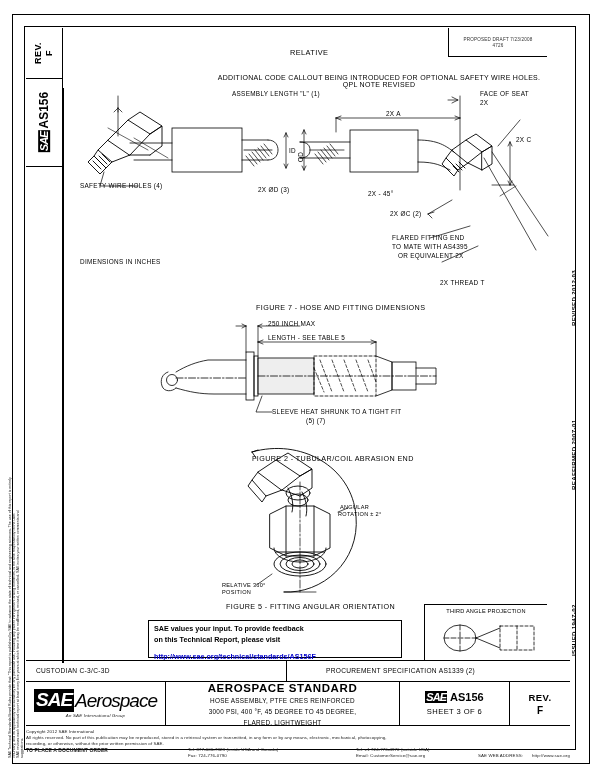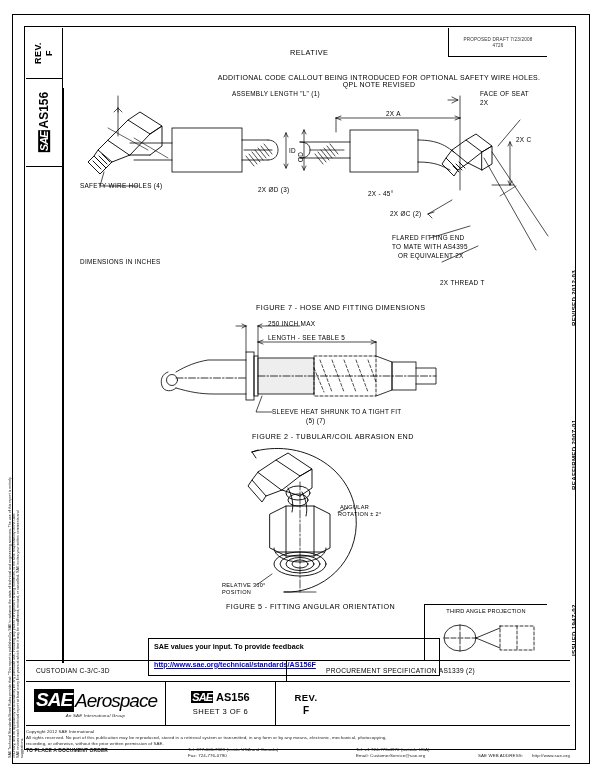--- a/index.html
+++ b/index.html
@@ -111,21 +111,21 @@
   
   svg.dwg{position:absolute;left:0;top:0;width:600px;height:776px;
     pointer-events:none;}
 
   
   .lbl{position:absolute;font-size:6.4px;letter-spacing:.3px;white-space:nowrap;}
   .figcap{position:absolute;font-size:7.2px;letter-spacing:.4px;white-space:nowrap;}
 
   
   .fb-box{
-    position:absolute;left:148px;top:638px;width:292px;height:38px;
+    position:absolute;left:148px;top:620px;width:254px;height:38px;
     border:1.6px solid #000;background:#fff;
     padding:3px 5px;box-sizing:border-box;
   }
   .fb-box div{font-size:7.2px;font-weight:bold;line-height:10.5px;}
   .fb-box a{color:#0000cc;text-decoration:underline;font-size:7.2px;font-weight:bold;}
 
   
   .proj-box{
     position:absolute;left:424px;top:604px;width:122px;height:56px;
     border-left:1px solid #000;border-top:1px solid #000;
@@ -447,31 +447,32 @@
   <div class="lbl" style="left:440px;top:279px;">2X THREAD T</div>
   <div class="lbl" style="left:80px;top:258px;">DIMENSIONS IN INCHES</div>
 
   <div class="figcap" style="left:256px;top:303px;">FIGURE 7 - HOSE AND FITTING DIMENSIONS</div>
 
   <div class="lbl" style="left:266px;top:320px;">.250 INCH MAX</div>
   <div class="lbl" style="left:268px;top:334px;">LENGTH - SEE TABLE 5</div>
   <div class="lbl" style="left:272px;top:408px;">SLEEVE HEAT SHRUNK TO A TIGHT FIT</div>
   <div class="lbl" style="left:306px;top:417px;">(5) (7)</div>
 
-  <div class="figcap" style="left:252px;top:432px;">FIGURE 2 - TUBULAR/COIL ABRASION END</div>
+  <div class="figcap" style="left:252px;top:454px;">FIGURE 2 - TUBULAR/COIL ABRASION END</div>
 
   <div class="lbl" style="left:340px;top:504px;font-size:5.6px;">ANGULAR</div>
   <div class="lbl" style="left:338px;top:511px;font-size:5.6px;">ROTATION ± 2°</div>
   <div class="lbl" style="left:222px;top:582px;font-size:5.6px;">RELATIVE 360°</div>
   <div class="lbl" style="left:222px;top:589px;font-size:5.6px;">POSITION</div>
 
   <div class="figcap" style="left:226px;top:602px;">FIGURE 5 - FITTING ANGULAR ORIENTATION</div>
 
   <div class="fb-box">
     <div>SAE values your input. To provide feedback</div>
+    <div>on this Technical Report, please visit</div>
     <a href="#">http://www.sae.org/technical/standards/AS156F</a>
   </div>
 
   <div class="proj-box">
     <div class="t">THIRD ANGLE PROJECTION</div>
   </div>
 
   <div class="row-cust">
     <div class="sep"></div>
     <div class="cust">CUSTODIAN  C-3/C-3D</div>
@@ -481,20 +482,26 @@
   <div class="tblock">
 
     <div class="tb-cell tb-logo">
       <div class="sae-logo">
         <span class="blk">SAE</span>
           <span class="aero">Aerospace</span>
       </div>
       <div class="sae-sub">An SAE International Group</div>
     </div>
 
+    <div class="tb-cell tb-mid">
+      <div class="as-title">AEROSPACE STANDARD</div>
+      <div class="as-sub">HOSE ASSEMBLY, PTFE  CRES REINFORCED</div>
+      <div class="as-sub">3000 PSI, 400 °F, 45 DEGREE TO 45 DEGREE,</div>
+      <div class="as-sub">FLARED, LIGHTWEIGHT</div>
+    </div>
 
     <div class="tb-cell tb-num">
       <div class="n">
         <span class="sae-mini">SAE</span>
         <span>AS156</span>
       </div>
       <div class="s">SHEET 3 OF 6</div>
     </div>
 
     <div class="tb-cell tb-rev">

